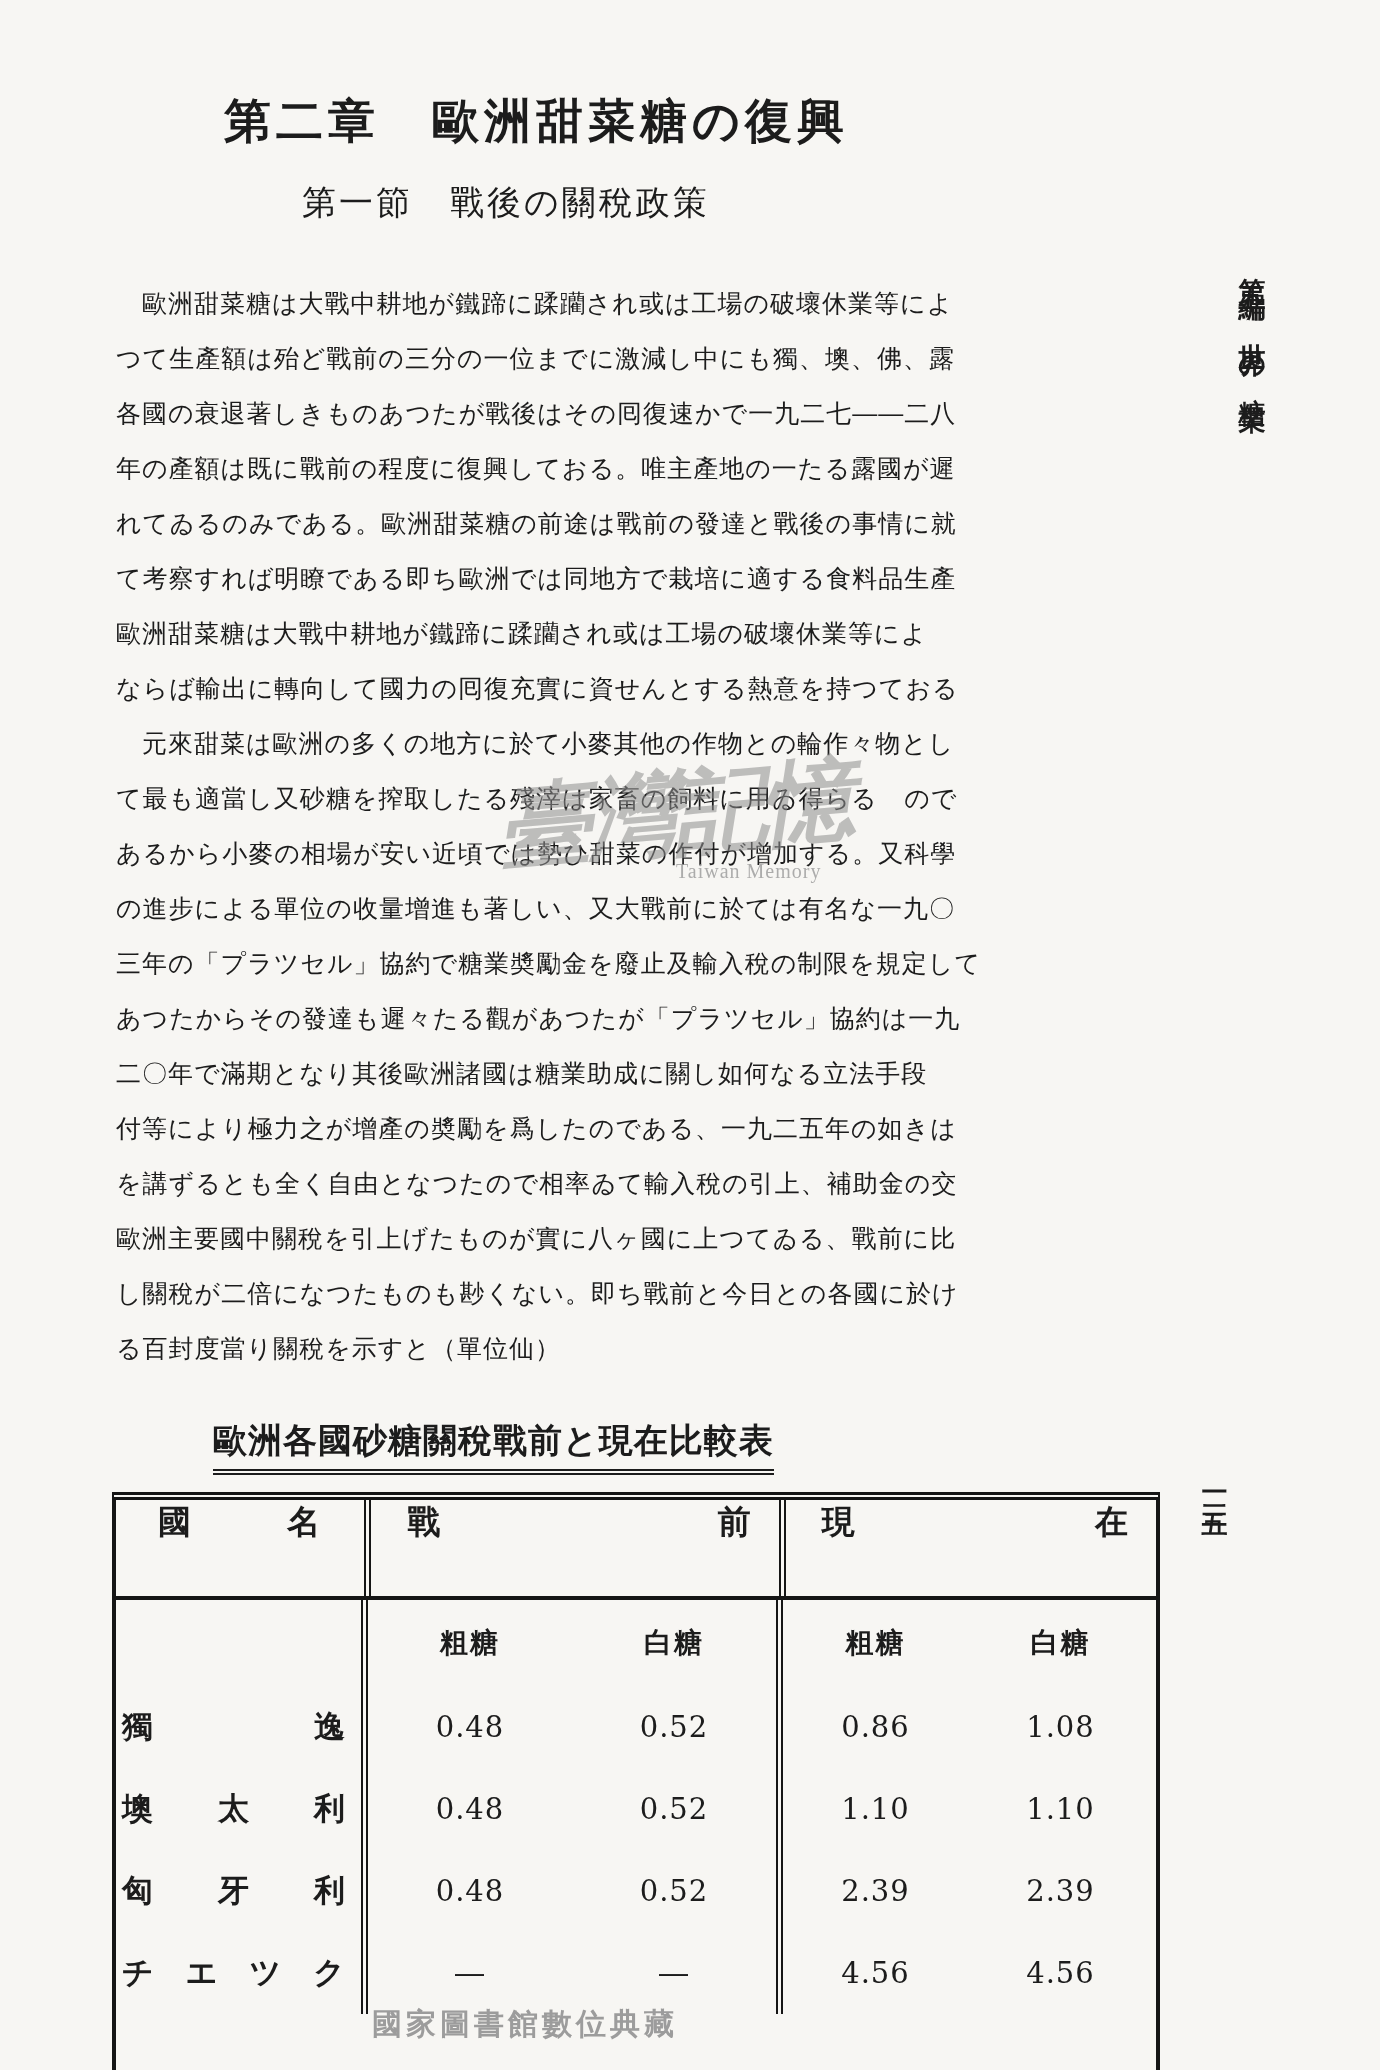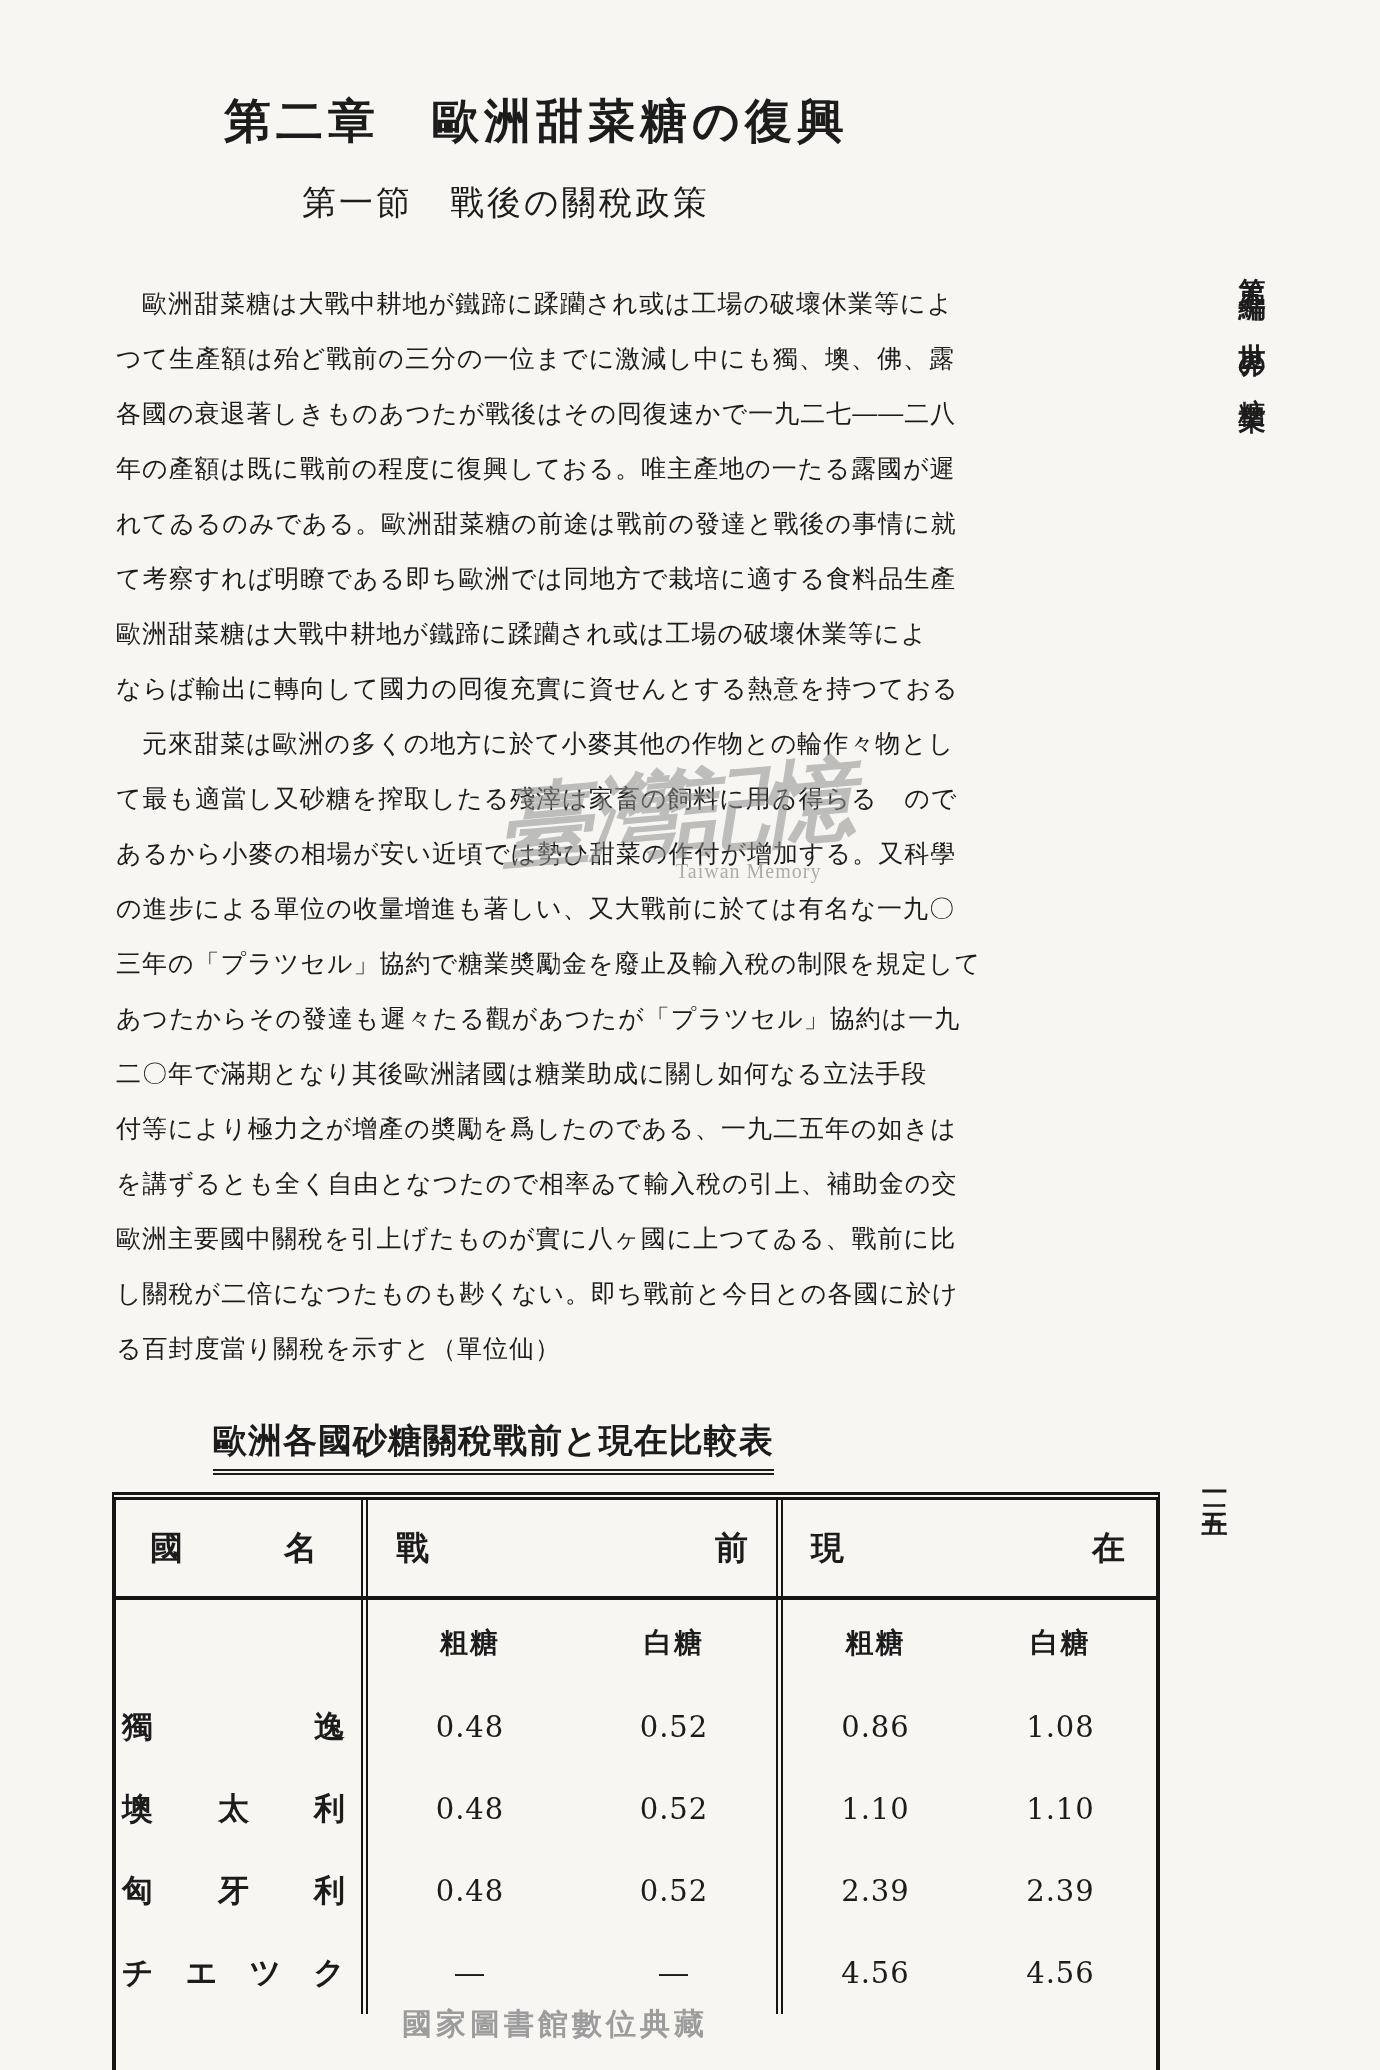--- a/index.html
+++ b/index.html
@@ -49,38 +49,38 @@
   .c-name{width:252px;box-sizing:border-box;border-right:7px double #151515;
           display:flex;align-items:center;padding:0 16px 0 6px;}
   .c-pair{width:415px;box-sizing:border-box;border-right:7px double #151515;display:flex;}
   .c-pair.lastcol{width:370px;border-right:none;}
   .half{width:50%;display:flex;align-items:center;justify-content:center;}
   .hdr-row{height:100px;border-bottom:4px solid #151515;}
   .sub-row{height:86px;}
   .data-row{height:82px;}
   .spread{display:block;width:100%;text-align:justify;text-align-last:justify;}
   .hdr-row .spread{font-size:33px;font-weight:bold;padding:0 28px;box-sizing:border-box;}
-  .hdr-row .c-name,.hdr-row .c-pair{align-items:center;display:flex;}
+  .hdr-row .c-name,.hdr-row .c-pair{align-items:flex-start;display:flex;margin-left:8px;}
   .sub-label{font-size:28px;font-weight:bold;letter-spacing:2px;}
   .country{font-size:31px;font-weight:bold;}
   .val{font-size:29px;letter-spacing:1px;}
   
   .wm-diag{
     position:absolute;left:498px;top:752px;z-index:5;
     font-size:92px;font-weight:600;font-style:italic;letter-spacing:-4px;
     color:#8f8f8f;opacity:.55;transform:rotate(-5deg);white-space:nowrap;
     pointer-events:none;
   }
   .wm-diag-sub{
     position:absolute;left:676px;top:860px;z-index:5;
     font-size:20px;color:#9a9a9a;opacity:.8;letter-spacing:1px;
     font-family:"Liberation Serif",serif;pointer-events:none;
   }
   .wm-bottom{
-    position:absolute;left:402px;top:2004px;z-index:6;
+    position:absolute;left:372px;top:2004px;z-index:6;
     font-size:30px;font-weight:bold;letter-spacing:4px;color:#8d8d8d;opacity:.85;
     white-space:nowrap;pointer-events:none;
   }
 </style>
 </head>
 <body>
 
 <div class="page">
 
   <div class="chapter-title">第二章　歐洲甜菜糖の復興</div>

